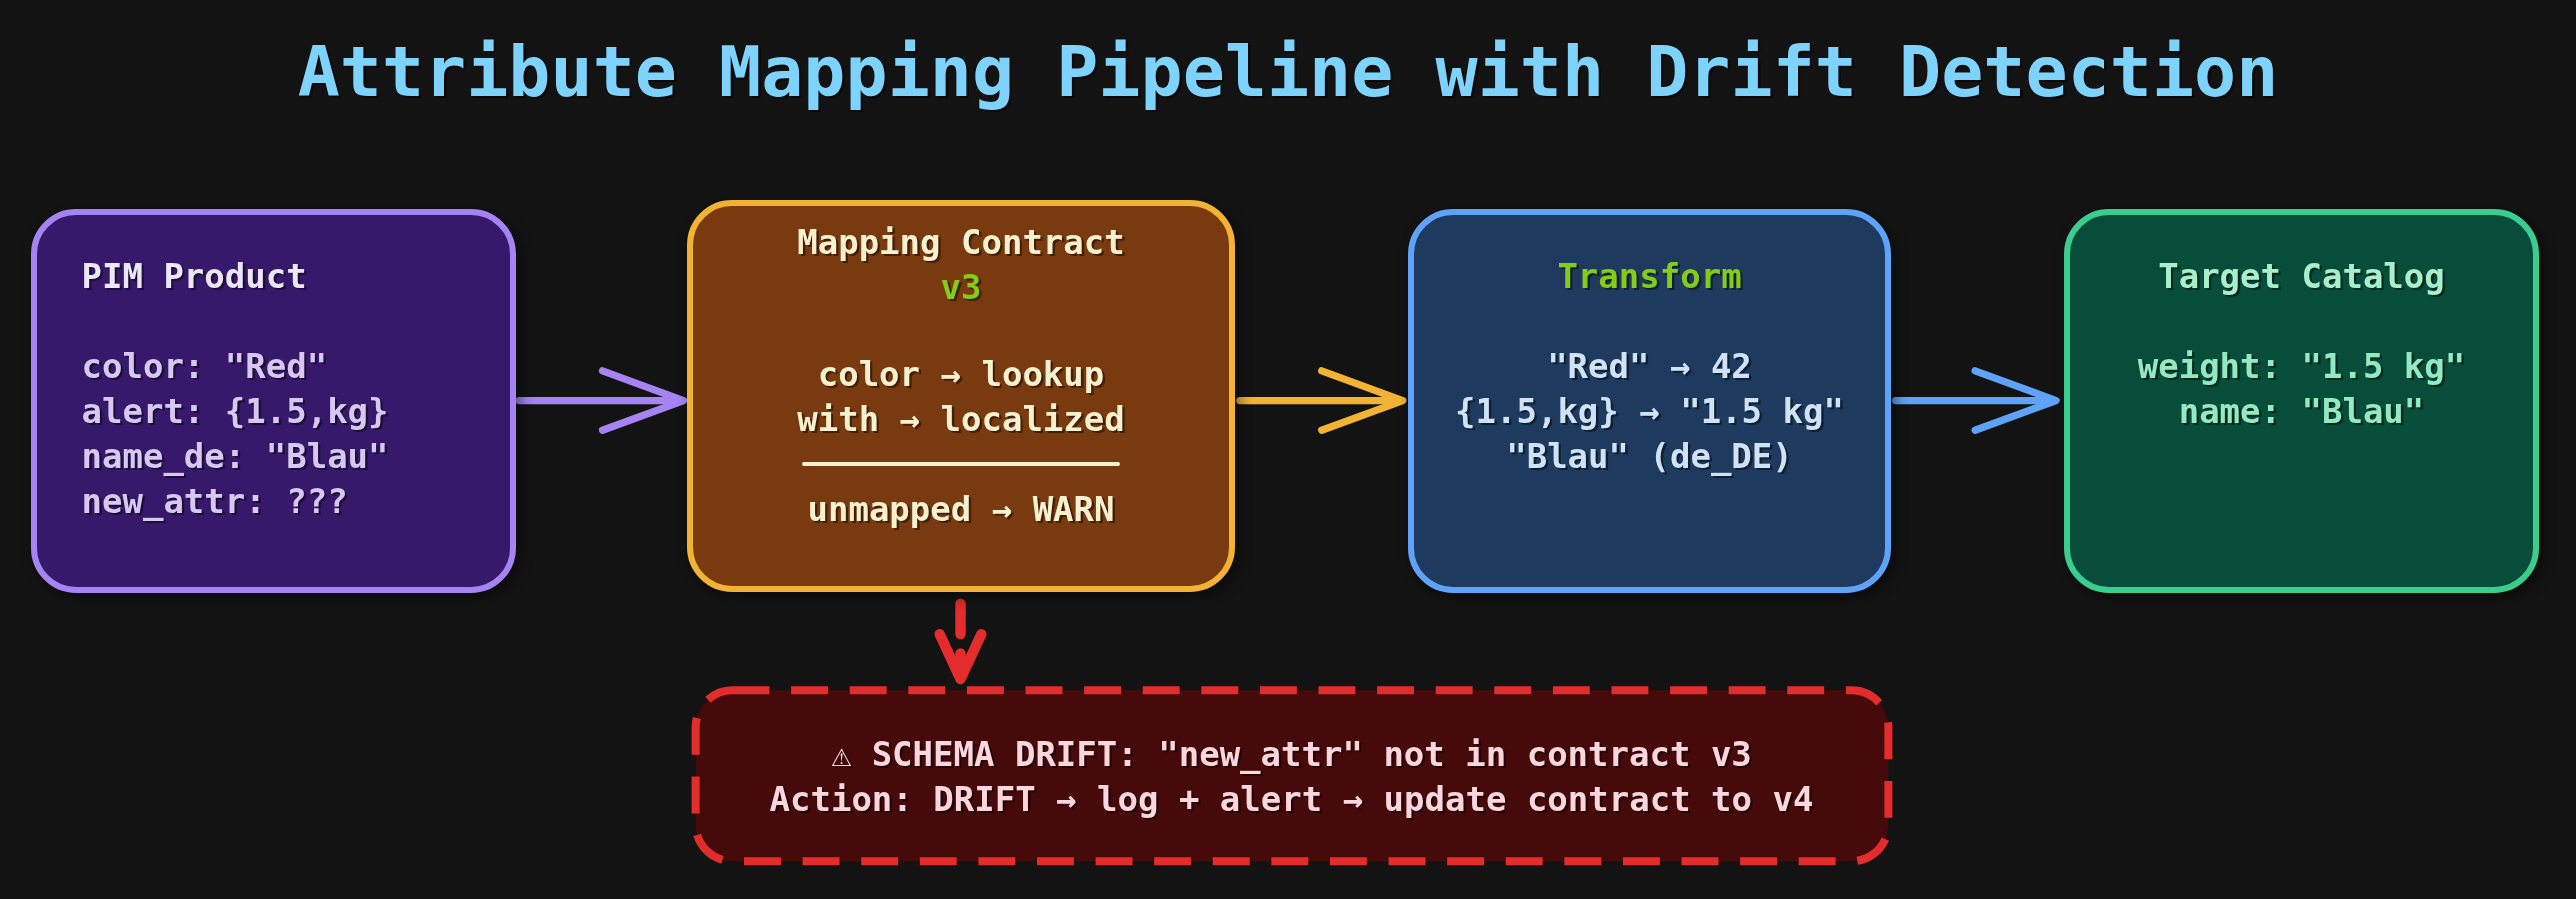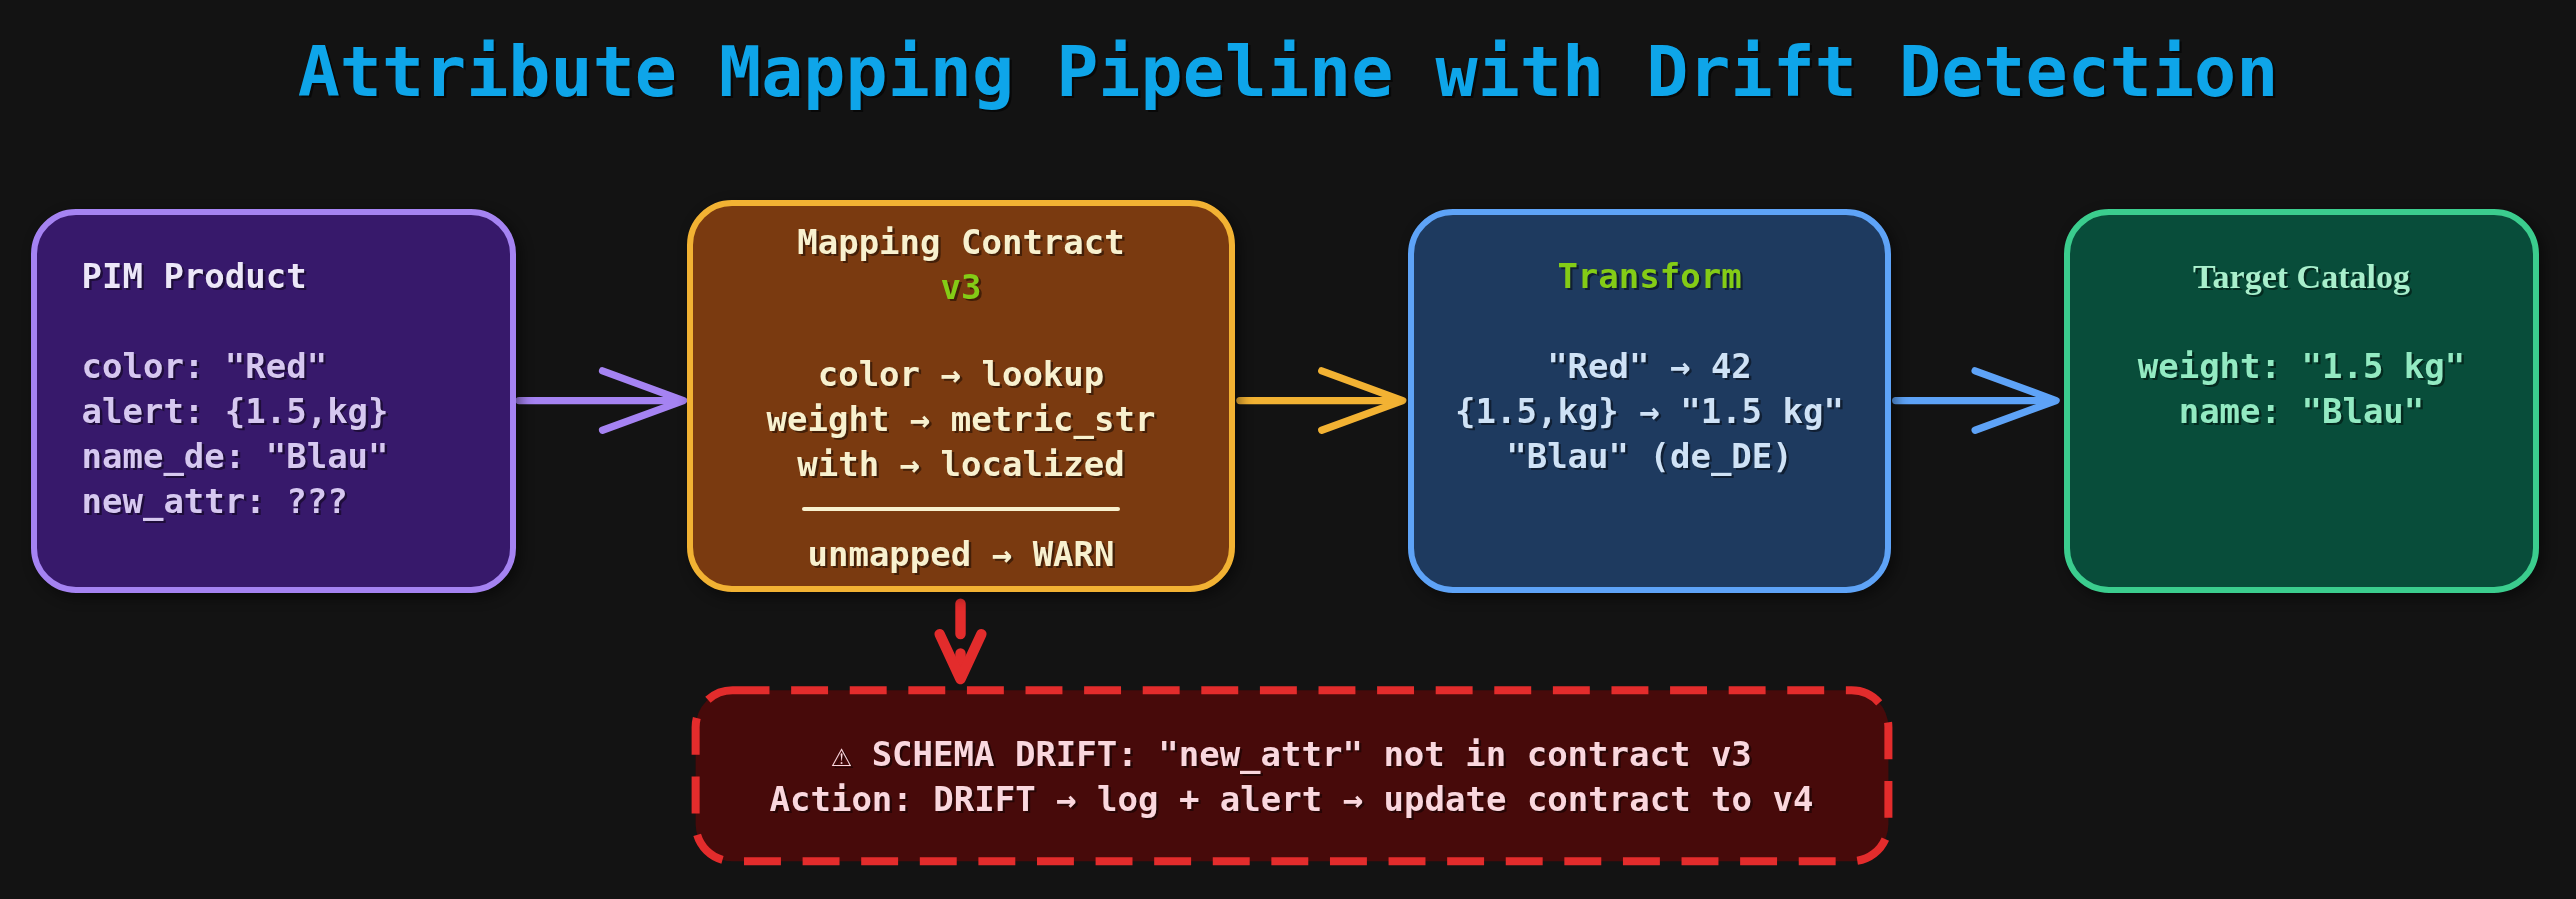--- a/index.html
+++ b/index.html
@@ -125,52 +125,51 @@
       <line x1="2361" y1="499" x2="2558" y2="499"></line>
       <polyline points="2460,462 2561,499 2460,536"></polyline>
     </g>
     <g fill="none" stroke-width="13" stroke-linecap="round" stroke-linejoin="round" stroke="#e32c2c">
       <line x1="1196" y1="752" x2="1196" y2="828" stroke-dasharray="38 24"></line>
       <polyline points="1170,790 1196,846 1222,790"></polyline>
     </g>
     <rect id="warning-rect" x="866" y="860" width="1486" height="213" rx="46" stroke-width="10" stroke-dasharray="46 27" fill="#470a0a" stroke="#e32c2c"></rect>
   </svg>
 
-  <div class="diagram-title" style="color: #0ea5e9;">Attribute Mapping Pipeline with Drift Detection</div>
+  <div class="diagram-title" style="color: #7dd3fc;">Attribute Mapping Pipeline with Drift Detection</div>
 
   <div class="node node-pim" style="background: rgb(55, 25, 107); border-color: rgb(165, 131, 242); color: rgb(214, 200, 240);">
     <div class="line title" style="color: rgb(236, 231, 248);">PIM Product</div>
     <div class="spacer"></div>
     <div class="line">color: "Red"</div>
     <div class="line">alert: {1.5,kg}</div>
     <div class="line">name_de: "Blau"</div>
     <div class="line">new_attr: ???</div>
   </div>
 
   <div class="node node-contract" style="background: rgb(122, 58, 16); border-color: rgb(242, 178, 51); color: rgb(248, 241, 207);">
     <div class="line title" style="color: rgb(248, 241, 207);">Mapping Contract</div>
     <div class="line title" style="color: #84cc16;">v3</div>
     <div class="spacer"></div>
     <div class="line">color → lookup</div>
-    <div class="line">weight → metric_str</div>
     <div class="line">with → localized</div>
     <div class="line divider-slot"><span class="divider-bar"></span></div>
     <div class="line">unmapped → WARN</div>
   </div>
 
   <div class="node node-transform" style="background: rgb(30, 58, 95); border-color: rgb(94, 163, 247); color: rgb(207, 226, 246);">
     <div class="line title" style="color: #84cc16;">Transform</div>
     <div class="spacer"></div>
     <div class="line">"Red" → 42</div>
     <div class="line">{1.5,kg} → "1.5 kg"</div>
     <div class="line">"Blau" (de_DE)</div>
   </div>
 
   <div class="node node-catalog" style="background: rgb(8, 77, 58); border-color: rgb(59, 205, 142); color: rgb(147, 234, 194);">
-    <div class="line title" style="color: rgb(169, 239, 204); font-family: Liberation Serif, serif;">Target Catalog</div>
+    <div class="line title" style="color: rgb(169, 239, 204);">Target Catalog</div>
     <div class="spacer"></div>
     <div class="line">weight: "1.5 kg"</div>
     <div class="line">name: "Blau"</div>
   </div>
 
   <div class="warning-text" id="warning-text" style="color: rgb(250, 215, 222);">
     <div class="line"><span class="warn-icon">⚠</span><span>SCHEMA DRIFT: "new_attr" not in contract v3</span></div>
     <div class="line"><span>Action: DRIFT → log + alert → update contract to v4</span></div>
   </div>
 

